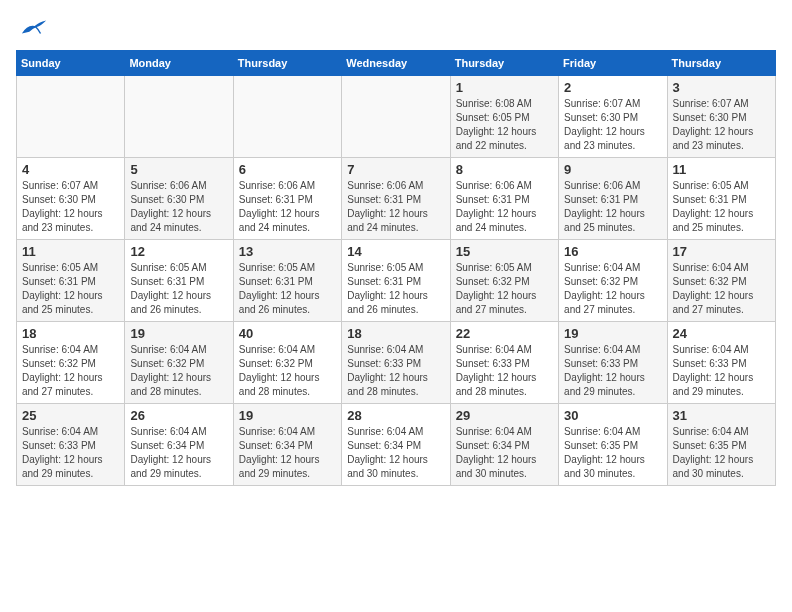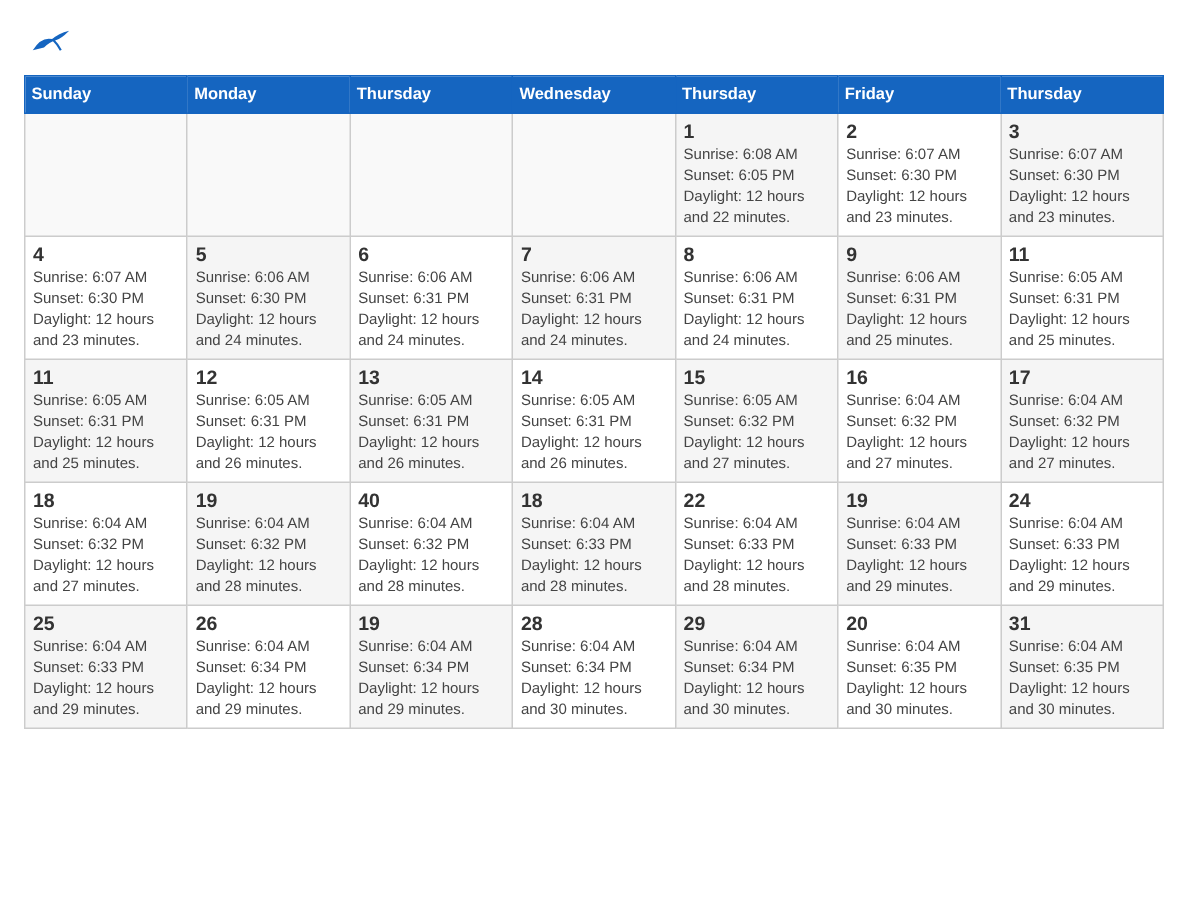--- a/index.html
+++ b/index.html
@@ -349,21 +349,21 @@
 and 30 minutes.</div>
         </td>
         <td>
           <span class="day-num">29</span>
           <div class="day-info" style="white-space: pre-line;">Sunrise: 6:04 AM
 Sunset: 6:34 PM
 Daylight: 12 hours
 and 30 minutes.</div>
         </td>
         <td>
-          <span class="day-num">20</span>
+          <span class="day-num">30</span>
           <div class="day-info" style="white-space: pre-line;">Sunrise: 6:04 AM
 Sunset: 6:35 PM
 Daylight: 12 hours
 and 30 minutes.</div>
         </td>
         <td>
           <span class="day-num">31</span>
           <div class="day-info" style="white-space: pre-line;">Sunrise: 6:04 AM
 Sunset: 6:35 PM
 Daylight: 12 hours

